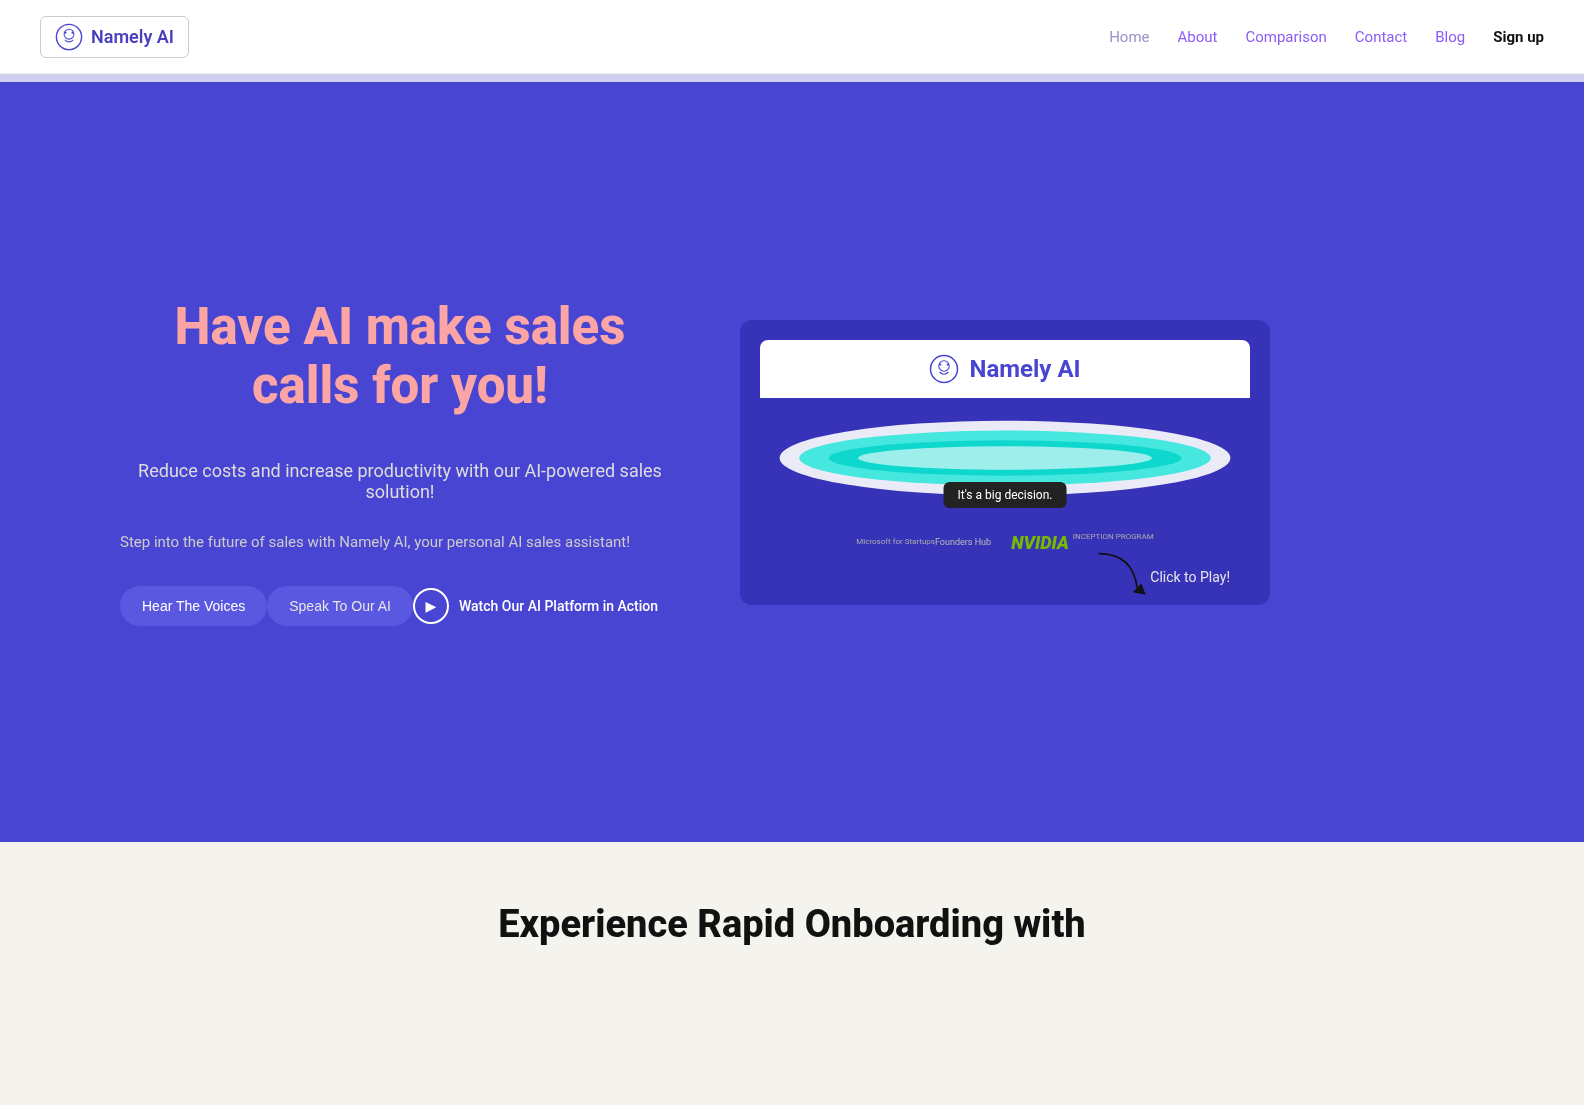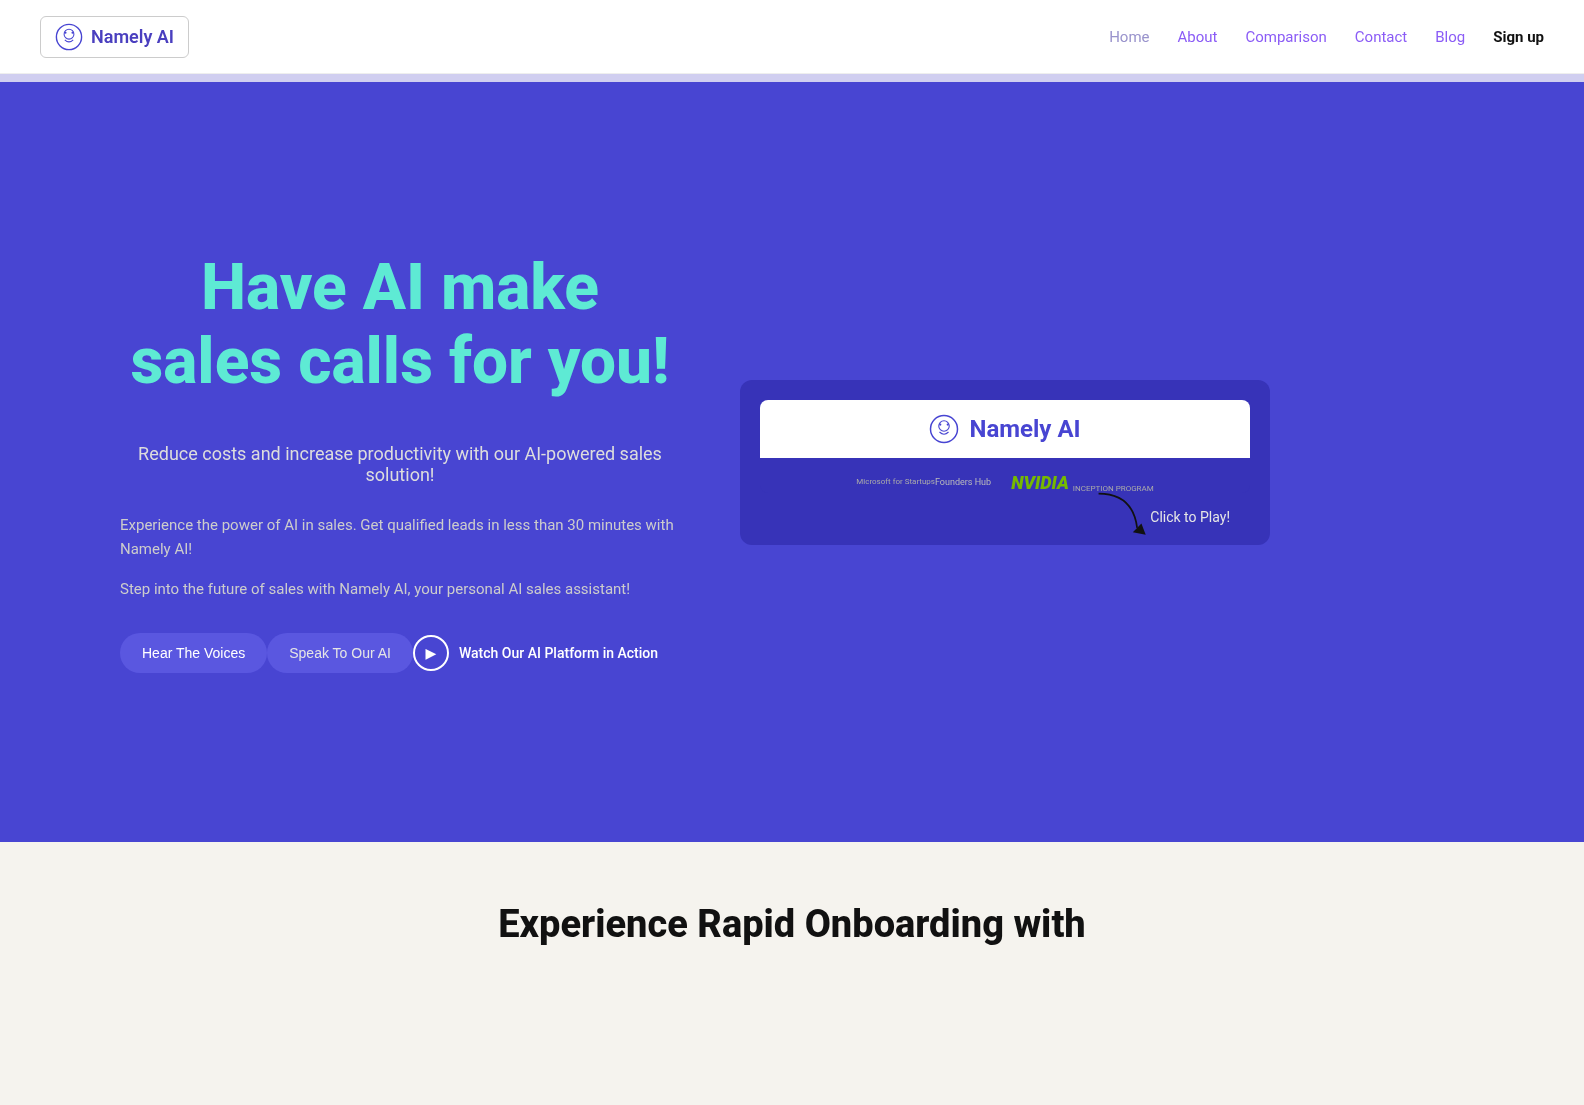--- a/index.html
+++ b/index.html
@@ -67,23 +67,23 @@
       align-items: center;
       padding: 80px 80px 80px 120px;
       gap: 60px;
       position: relative;
     }
     .hero-left {
       flex: 1;
       max-width: 560px;
     }
     .hero-left h1 {
-      font-size: 64px;
+      font-size: 51px;
       font-weight: 800;
-      color: #5eead4;
+      color: #fca5a5;
       line-height: 1.15;
       margin-bottom: 28px;
       text-align: center;
     }
     .hero-left .subtitle {
       font-size: 18px;
       color: #ddd;
       text-align: center;
       margin-bottom: 28px;
       font-weight: 400;
@@ -212,21 +212,21 @@
       font-size: 9px;
       color: #bbb;
       line-height: 1.2;
     }
     .msft-badge .msft-top {
       font-size: 8px;
       color: #aaa;
     }
     .nvidia-badge {
       display: flex;
-      align-items: flex-end;
+      align-items: flex-start;
       gap: 4px;
     }
     .nvidia-text {
       font-size: 18px;
       font-weight: 900;
       color: #76b900;
       font-style: italic;
     }
     .nvidia-sub {
       font-size: 8px;
@@ -286,21 +286,20 @@
     <li><a href="#" class="signup">Sign up</a></li>
   </ul>
 </nav>
 
 <div class="thin-bar"></div>
 
 <section class="hero">
   <div class="hero-left">
     <h1>Have AI make sales calls for you!</h1>
     <p class="subtitle">Reduce costs and increase productivity with our AI-powered sales solution!</p>
-    <p class="body-text">Experience the power of AI in sales. Get qualified leads in less than 30 minutes with Namely AI!</p>
     <p class="body-text">Step into the future of sales with Namely AI, your personal AI sales assistant!</p>
     <div class="cta-row">
       <button class="btn-voices">Hear The Voices</button>
       <button class="btn-speak">Speak To Our AI</button>
       <a href="#" class="watch-link">
         <div class="play-btn-circle">▶</div>
         <span>Watch Our AI Platform in Action</span>
       </a>
     </div>
   </div>
@@ -313,20 +312,29 @@
           <svg width="30" height="30" viewBox="0 0 40 40" fill="none" xmlns="http://www.w3.org/2000/svg">
             <circle cx="20" cy="20" r="18" stroke="#4845d2" stroke-width="2" fill="none"></circle>
             <circle cx="20" cy="16" r="7" stroke="#4845d2" stroke-width="1.5" fill="none"></circle>
             <path d="M14 24 Q20 30 26 24" stroke="#4845d2" stroke-width="1.5" fill="none"></path>
             <circle cx="15" cy="14" r="1.5" fill="#4845d2"></circle>
             <circle cx="25" cy="14" r="1.5" fill="#4845d2"></circle>
           </svg>
           <span class="v-logo-text">Namely AI</span>
         </div>
 
+        <div class="wave-area">
+          <svg class="wave-svg" viewBox="0 0 500 100" preserveAspectRatio="none">
+            <ellipse cx="250" cy="50" rx="230" ry="38" fill="white" opacity="0.9"></ellipse>
+            <ellipse cx="250" cy="50" rx="210" ry="28" fill="#00e5d4" opacity="0.7"></ellipse>
+            <ellipse cx="250" cy="50" rx="180" ry="18" fill="#00d4c8" opacity="0.8"></ellipse>
+            <ellipse cx="250" cy="50" rx="150" ry="12" fill="white" opacity="0.6"></ellipse>
+          </svg>
+          <div class="caption-bubble">It's a big decision.</div>
+        </div>
 
         <div class="sponsors-row">
           <div class="msft-badge">
             <span class="msft-top">Microsoft for Startups</span>
             <span>Founders Hub</span>
           </div>
           <div class="nvidia-badge">
             <span class="nvidia-text">NVIDIA</span>
             <span class="nvidia-sub">INCEPTION PROGRAM</span>
           </div>

